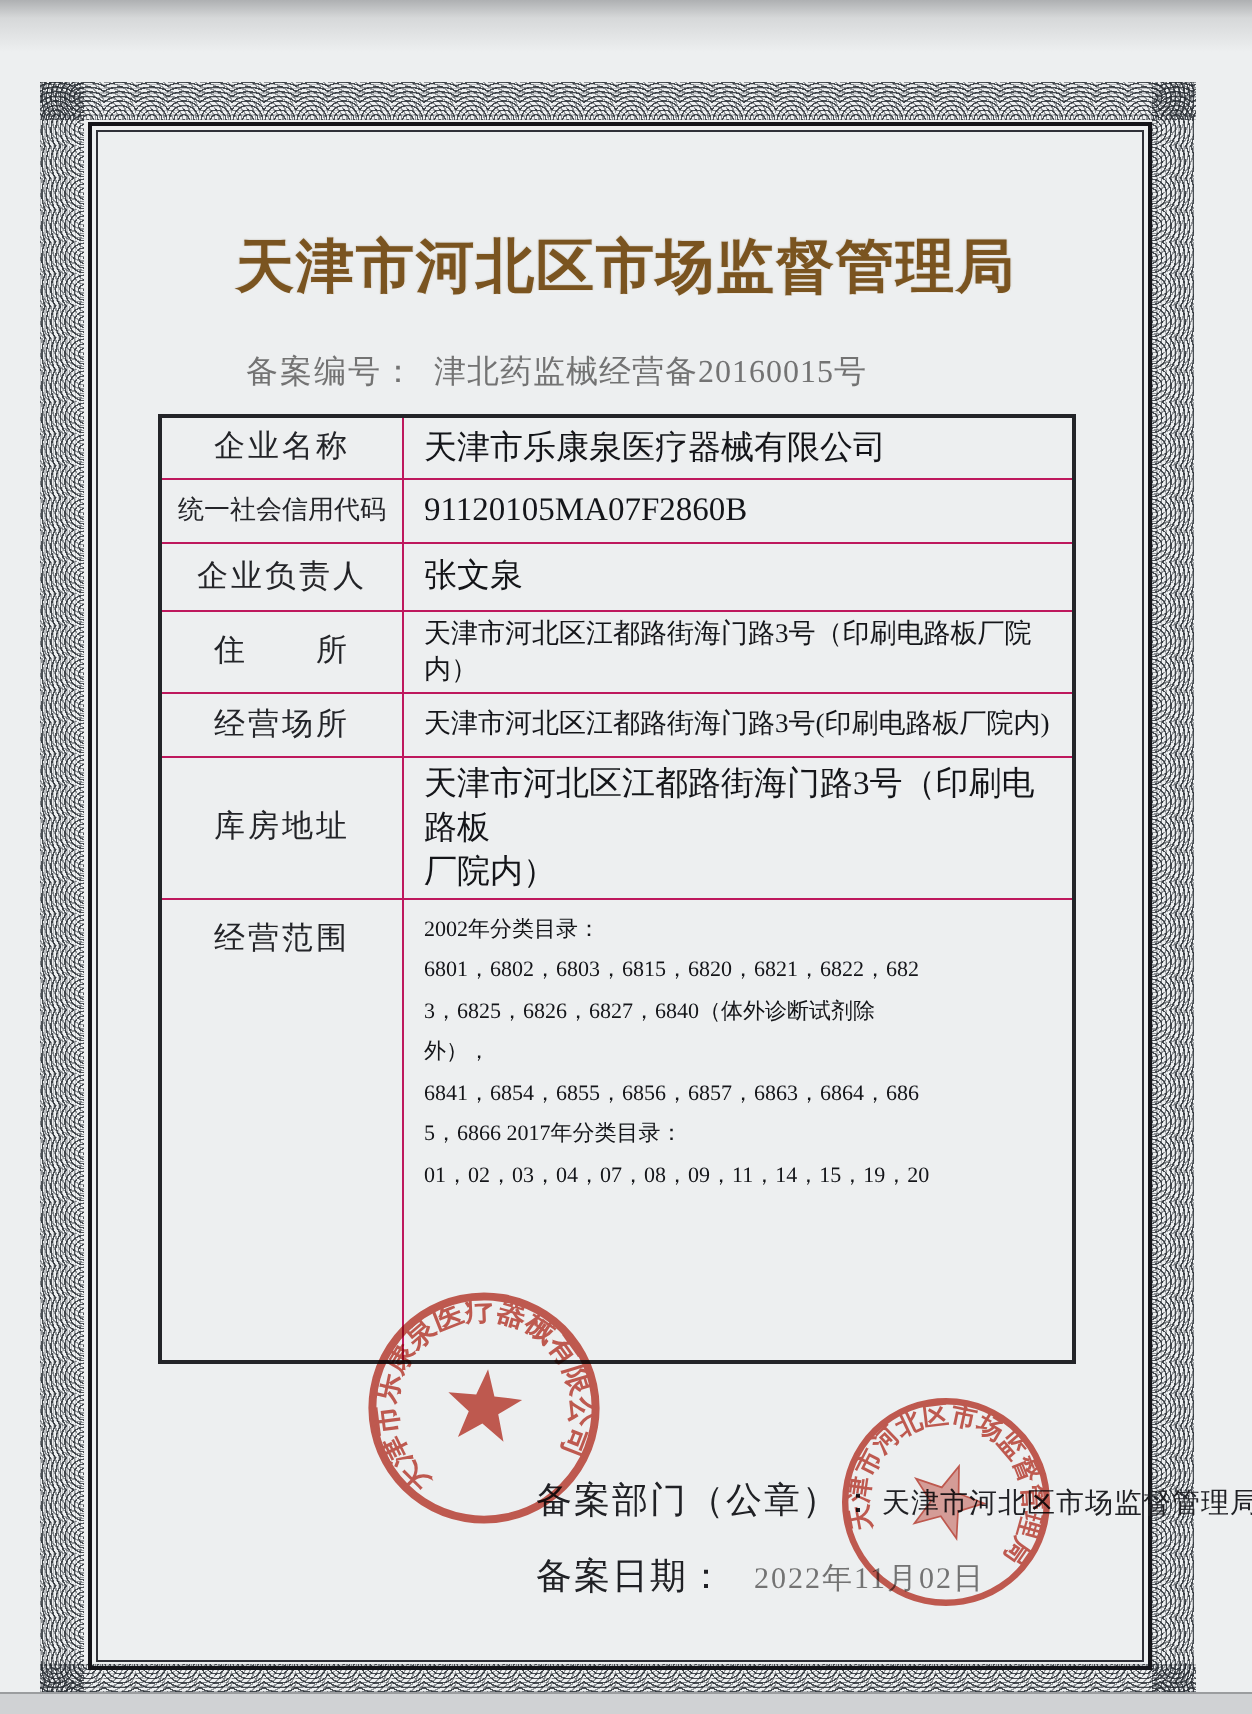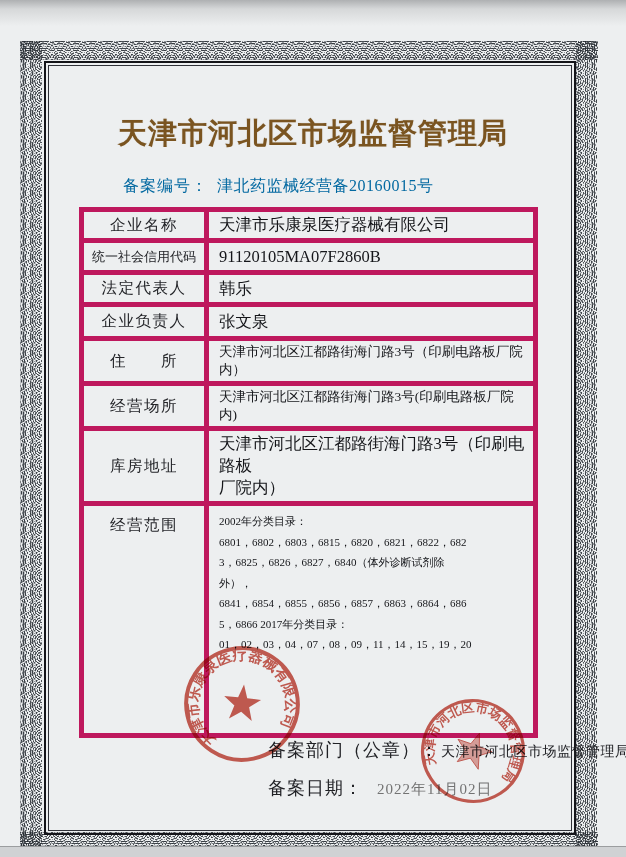--- a/index.html
+++ b/index.html
@@ -41,27 +41,27 @@
       repeating-radial-gradient(circle at 0px 0px, rgba(35,40,46,.45) 0 .7px, rgba(35,40,46,0) .7px 2.3px);
     background-size:21px 16px;}
   
   .frame{position:absolute;left:44px;top:61px;width:528px;height:770px;
     border:2px solid #141419;z-index:2;}
   .frame-in{position:absolute;inset:2px;border:1px solid #303138;}
   
   .title{position:absolute;left:0;right:0;top:114px;text-align:center;z-index:3;
     font-size:29px;font-weight:bold;letter-spacing:1px;color:#7a5420;
     text-shadow:0 1px 0 rgba(255,255,255,.35), 0 0 1px rgba(90,60,15,.35);}
-  .recno{position:absolute;left:123px;top:176px;z-index:3;font-size:16px;color:#0369a1;text-align:right;}
+  .recno{position:absolute;left:123px;top:176px;z-index:3;font-size:16px;color:#737373;text-align:right;}
   .recno-label{margin-right:9px;letter-spacing:1px;}
   .recno-value{letter-spacing:.5px;}
   
   table.info{position:absolute;left:79px;top:207px;width:459px;z-index:3;
     border-collapse:collapse;table-layout:fixed;}
-  table.info td{border:5px solid #be185d;vertical-align:middle;}
+  table.info td{border:1px solid #be185d;vertical-align:middle;}
   table.info{border:2px solid #232428;}
   td.lbl{width:118px;text-align:center;font-size:15.5px;letter-spacing:1.5px;color:#232428;}
   td.lbl.small{font-size:13px;letter-spacing:0;}
   td.val{padding:2px 4px 2px 10px;font-size:16.5px;white-space:pre-wrap;color:#141519;}
   td.val.vsmall{font-size:13.5px;margin-top:32px;}
   tr.range td.lbl{vertical-align:top;padding-top:9px;}
   tr.range td.val{vertical-align:top;font-size:11px;line-height:20.5px;padding-top:5px;}
   
   .dept-line{position:absolute;left:268px;top:738px;z-index:3;white-space:nowrap;}
   .date-line{position:absolute;left:268px;top:776px;z-index:3;white-space:nowrap;}
@@ -100,24 +100,20 @@
 
   <table class="info">
     <tbody>
         <tr style="height:31px;">
       <td class="lbl">企业名称</td>
       <td class="val">天津市乐康泉医疗器械有限公司</td>
     </tr>
     <tr style="height:32px;">
       <td class="lbl small">统一社会信用代码</td>
       <td class="val">91120105MA07F2860B</td>
-    </tr>
-    <tr style="height:32px;">
-      <td class="lbl">法定代表人</td>
-      <td class="val">韩乐</td>
     </tr>
     <tr style="height:34px;">
       <td class="lbl">企业负责人</td>
       <td class="val">张文泉</td>
     </tr>
     <tr style="height:33px;">
       <td class="lbl">住　　所</td>
       <td class="val vsmall">天津市河北区江都路街海门路3号（印刷电路板厂院内）</td>
     </tr>
     <tr style="height:32px;">

